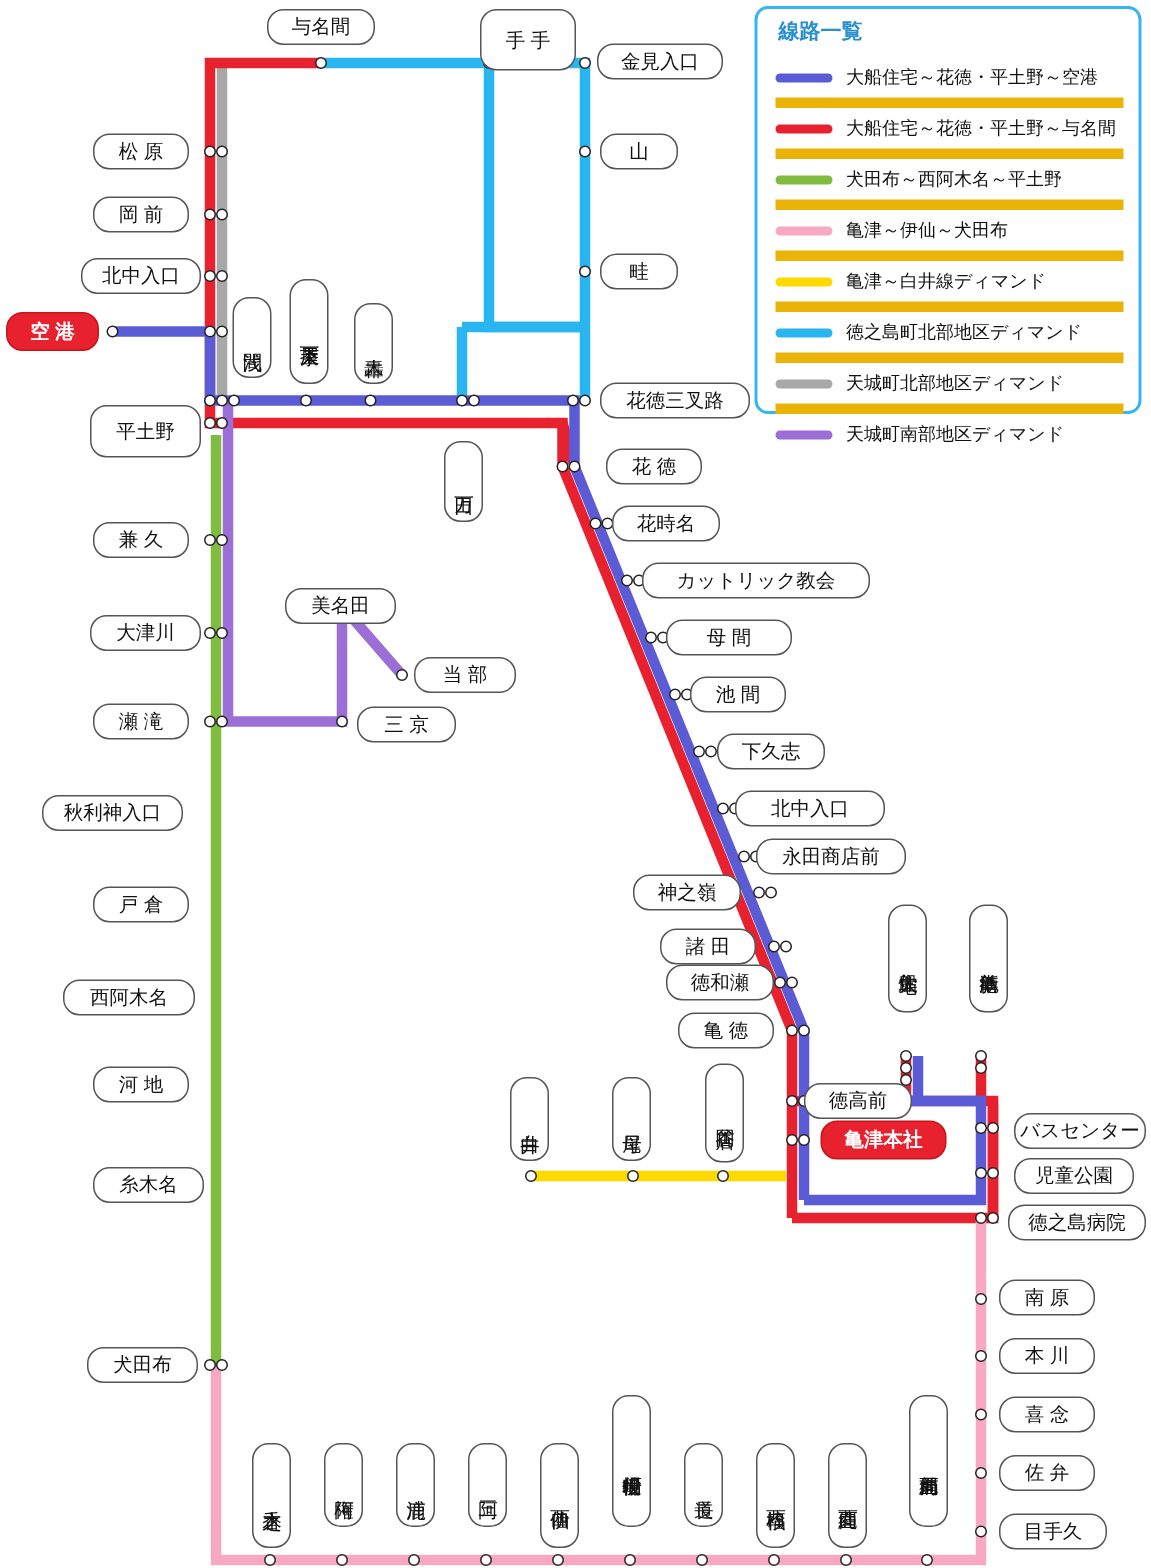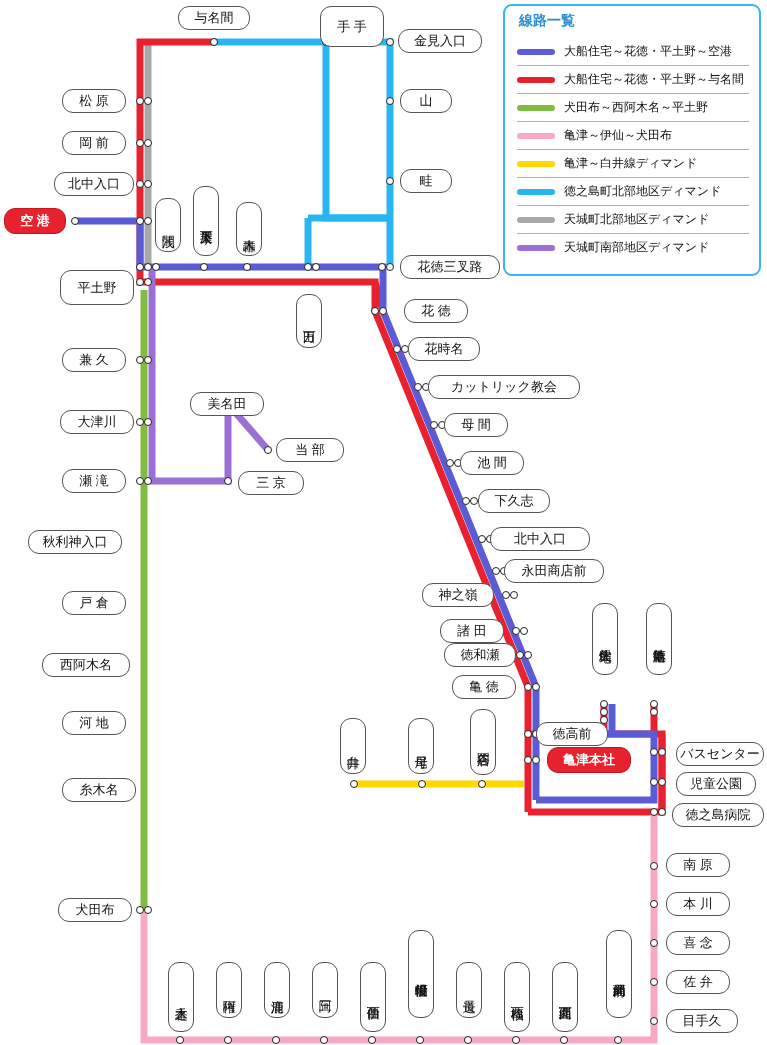--- a/index.html
+++ b/index.html
@@ -9,21 +9,21 @@
   .label{position:absolute;background:#ffffff;border:1.5px solid #555;border-radius:11px;
          color:#111;font-size:13px;line-height:1.05;text-align:center;
          display:flex;align-items:center;justify-content:center;white-space:pre;
          box-sizing:border-box;padding:2px 6px;}
   .label.vert{writing-mode:vertical-rl;text-orientation:upright;padding:5px 2px;}
   .label.red{background:#e8212f;border-color:#c4161c;color:#ffffff;font-weight:bold;}
   .legend{position:absolute;left:503px;top:4px;width:258px;height:272px;
           background:#ffffff;border:2px solid #35b6ef;border-radius:9px;box-sizing:border-box;}
   .legend-title{position:absolute;left:14px;top:6px;font-size:14px;color:#2a8fd0;font-weight:bold;}
   .legend-rows{position:absolute;left:12px;top:32px;right:10px;}
-  .legend-row{display:flex;align-items:center;height:27px;border-bottom:1px solid #eab308;}
+  .legend-row{display:flex;align-items:center;height:27px;border-bottom:7px solid #eab308;}
   .legend-row:last-child{border-bottom:none;}
   .swatch{width:38px;height:6px;border-radius:3px;flex:0 0 auto;margin-right:9px;}
   .legend-label{font-size:12px;color:#111;}
   .dot{position:absolute;width:8px;height:8px;border-radius:50%;background:#fff;
        border:1.6px solid #222;box-sizing:border-box;}
 </style>
 </head>
 <body>
 
 <div id="map">
@@ -187,21 +187,21 @@
       <div class="label vert" style="left: 155px; top: 198px; width: 26px; height: 54px;">浅間</div>
       <div class="label vert" style="left: 236px; top: 202px; width: 26px; height: 54px;">轟木</div>
       <div class="label red" style="left: 4px; top: 208px; width: 62px; height: 26px;">空 港</div>
       <div class="label" style="left: 400px; top: 255px; width: 100px; height: 24px;">花徳三叉路</div>
       <div class="label" style="left: 60px; top: 270px; width: 74px; height: 35px;">平土野</div>
       <div class="label vert" style="left: 296px; top: 294px; width: 26px; height: 54px;">万田</div>
       <div class="label" style="left: 404px; top: 299px; width: 64px; height: 24px;">花 徳</div>
       <div class="label" style="left: 408px; top: 337px; width: 72px; height: 24px;">花時名</div>
       <div class="label" style="left: 428px; top: 375px; width: 152px; height: 24px;">カットリック教会</div>
       <div class="label" style="left: 190px; top: 392px; width: 74px; height: 24px;">美名田</div>
-      <div class="label" style="left: 444px; top: 413px; width: 64px; height: 24px;">母 間</div>
+      <div class="label" style="left: 444px; top: 413px; width: 84px; height: 24px;">母 間</div>
       <div class="label" style="left: 276px; top: 438px; width: 68px; height: 24px;">当 部</div>
       <div class="label" style="left: 460px; top: 451px; width: 64px; height: 24px;">池 間</div>
       <div class="label" style="left: 60px; top: 410px; width: 74px; height: 24px;">大津川</div>
       <div class="label" style="left: 62px; top: 348px; width: 64px; height: 24px;">兼 久</div>
       <div class="label" style="left: 62px; top: 469px; width: 64px; height: 24px;">瀬 滝</div>
       <div class="label" style="left: 238px; top: 471px; width: 66px; height: 24px;">三 京</div>
       <div class="label" style="left: 478px; top: 489px; width: 72px; height: 24px;">下久志</div>
       <div class="label" style="left: 28px; top: 530px; width: 94px; height: 24px;">秋利神入口</div>
       <div class="label" style="left: 490px; top: 527px; width: 100px; height: 24px;">北中入口</div>
       <div class="label" style="left: 504px; top: 559px; width: 100px; height: 24px;">永田商店前</div>

